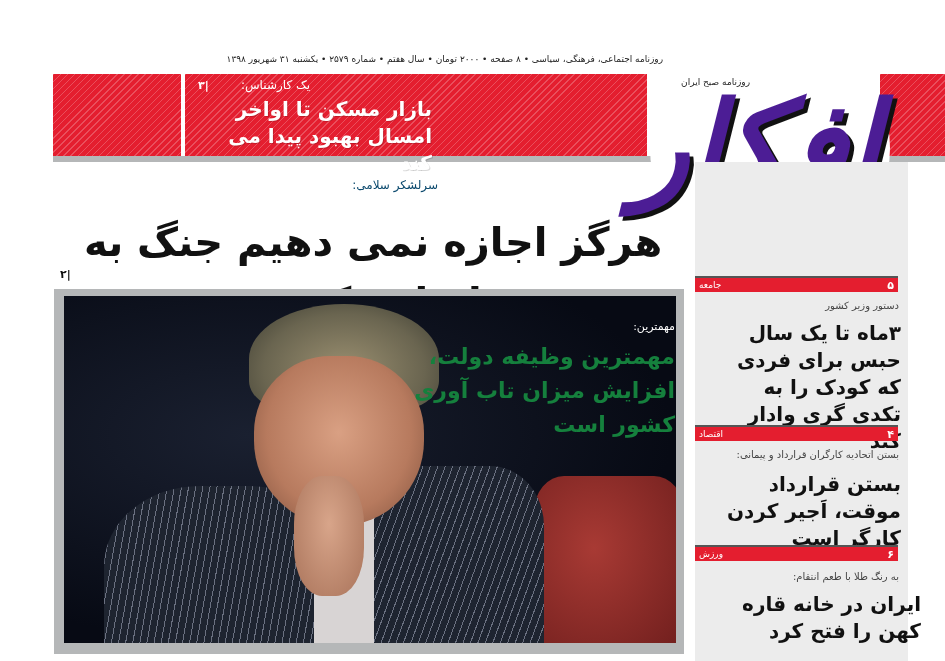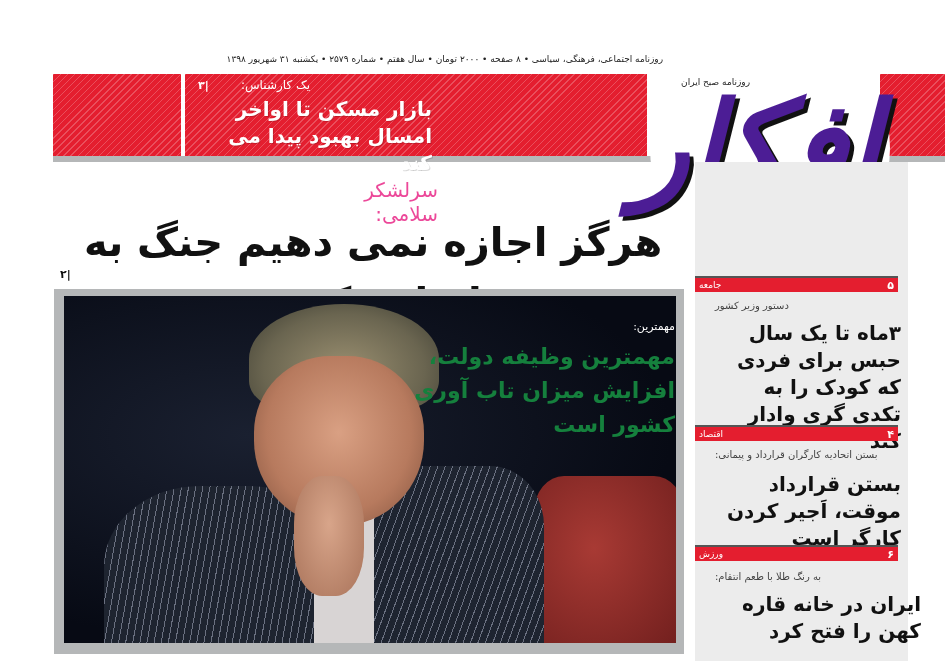--- a/index.html
+++ b/index.html
@@ -57,30 +57,30 @@
     .side-panel { position: absolute; top: 162px; left: 695px; width: 213px; height: 499px; background: #ececec; }
 
     .side-section { position: absolute; left: 695px; width: 213px; }
     .side-head {
       position: absolute; left: 0; width: 203px; height: 16px; background: #e41e2f;
       border-top: 2px solid #555;
       display: flex; justify-content: space-between; align-items: center; padding: 0 4px;
     }
     .side-num { color: #fff; font-size: 11px; font-weight: bold; }
     .side-cat { color: #fff; font-size: 9px; }
-    .side-kicker { position: absolute; left: 20px; width: 200px; font-size: 10px; color: #444; text-align: left; }
+    .side-kicker { position: absolute; left: 4px; width: 200px; font-size: 10px; color: #444; text-align: right; }
     .side-title {
       position: absolute; left: 0; width: 206px; font-size: 20px; font-weight: bold;
       line-height: 27px; color: #111; text-align: right;
     }
 
     
     .main-kicker {
       position: absolute; top: 178px; left: 300px; width: 138px; height: 24px;
-      font-size: 20px; color: #ec4899; text-align: right;
+      font-size: 12px; color: #0c4a6e; text-align: right;
     }
     .main-headline {
       position: absolute; top: 212px; left: 60px; width: 626px; height: 60px;
       font-size: 40px; font-weight: bold; color: #111; text-align: center; line-height: 60px;
       letter-spacing: -1px;
     }
     .main-page {
       position: absolute; top: 268px; left: 60px; width: 24px; height: 14px;
       font-size: 11px; font-weight: bold; direction: ltr; text-align: left;
     }

